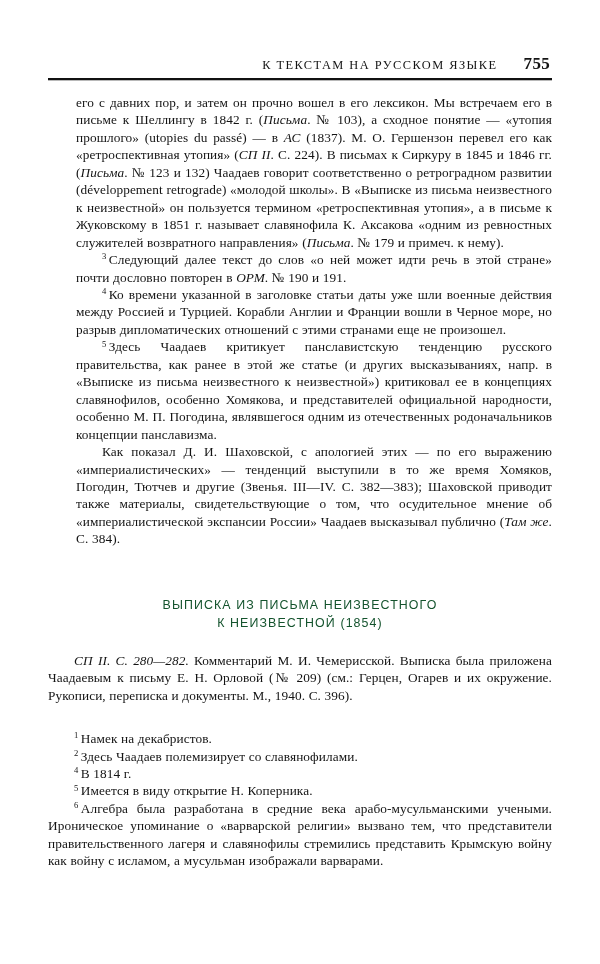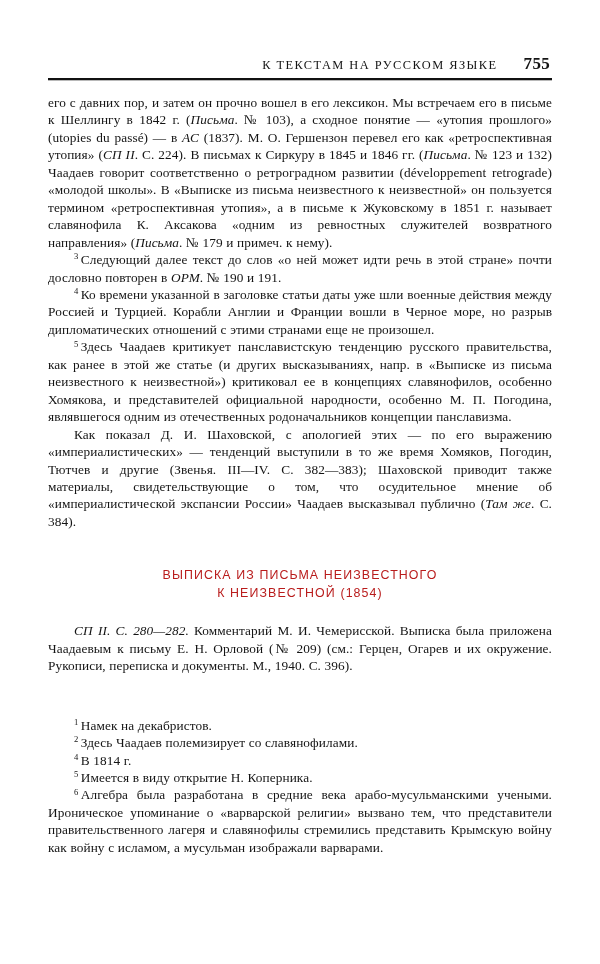--- a/index.html
+++ b/index.html
@@ -62,20 +62,21 @@
     position: absolute;
     left: 0; right: 0;
     top: 2px;
     height: 1px;
     background: rgba(20,20,20,0.30);
   }
 
   
   .body-block {
     margin-top: 14px;
+    margin-left: 28px;
   }
   p.just {
     margin: 0;
     text-align: justify;
     text-align-last: left;
     font-size: 13.3px;
     line-height: 17.45px;
     letter-spacing: 0.08px;
     word-spacing: 0.2px;
     hyphens: manual;
@@ -92,38 +93,38 @@
     line-height: 0;
     margin-right: 2.5px;
     letter-spacing: 0;
   }
   i, .it {
     font-style: italic;
   }
 
   
   .section-head {
-    margin-top: 36px;
+    margin-top: 48px;
     text-align: center;
     font-family: "Liberation Sans", "DejaVu Sans", sans-serif;
     font-size: 12.4px;
     letter-spacing: 1.1px;
     line-height: 18px;
-    color: #b91c1c;
+    color: #14532d;
   }
   .section-head .l2 {
     display: block;
   }
 
   .src-block {
     margin-top: 20px;
   }
 
   .footnotes {
-    margin-top: 42px;
+    margin-top: 26px;
   }
   .footnotes p.just {
     font-size: 13.3px;
     line-height: 17.4px;
   }
 </style>
 </head>
 <body>
 
 <div class="page">

